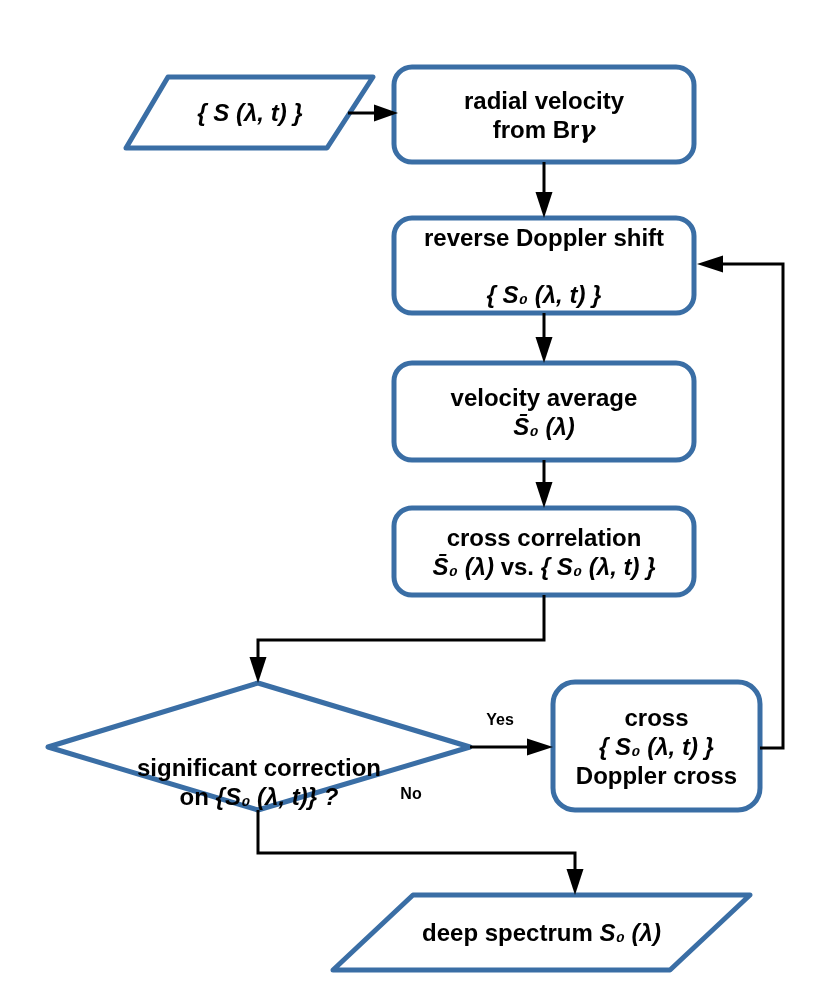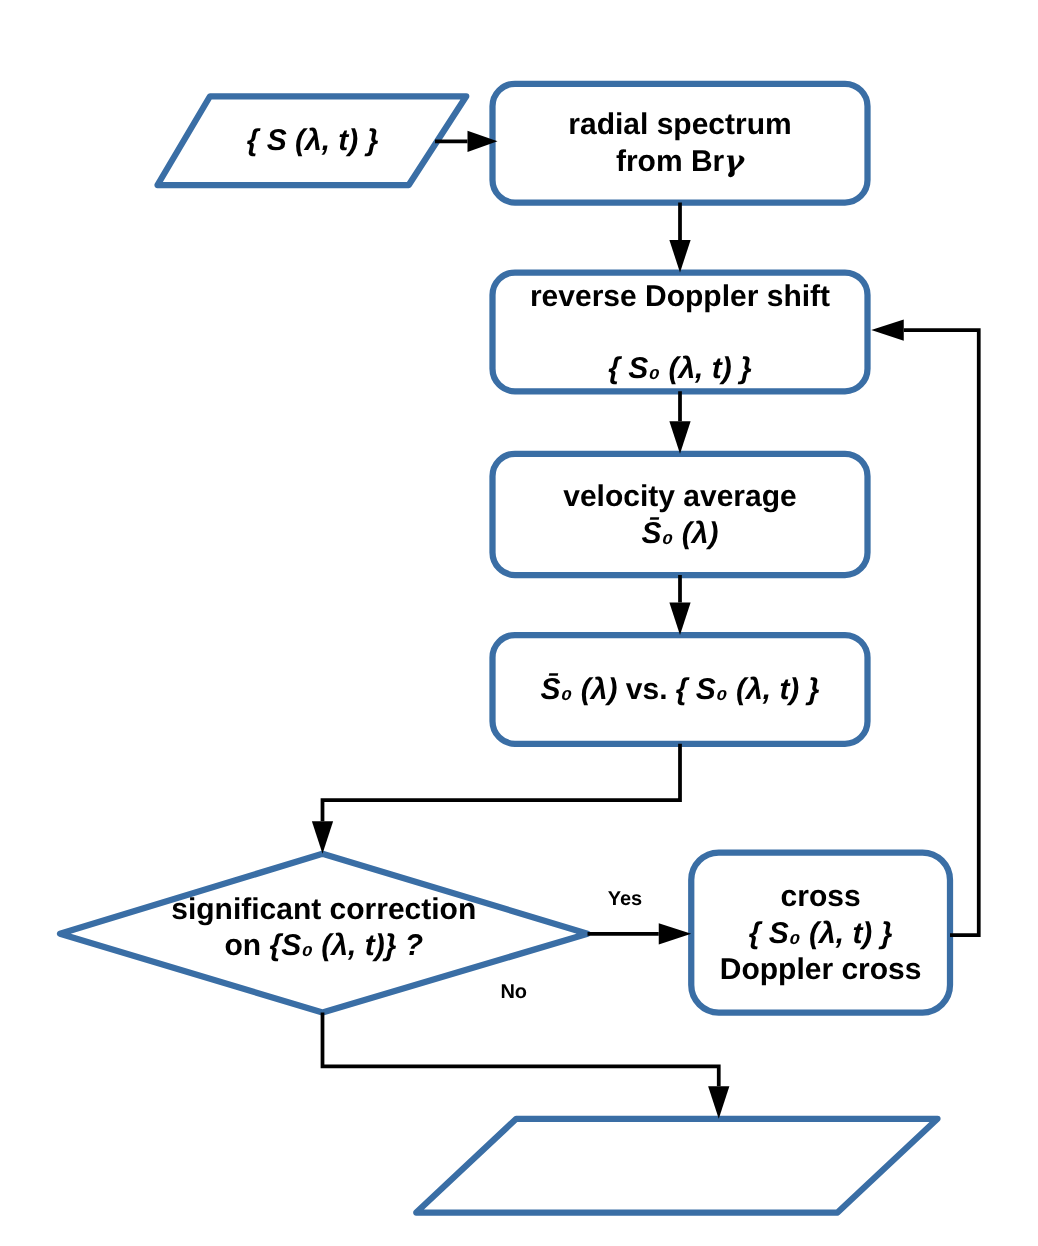--- a/index.html
+++ b/index.html
@@ -61,46 +61,50 @@
     <polygon class="arrowhead" points="527,738.5 527,755.5 553,747"></polygon>
     <polygon class="arrowhead" points="723,255.5 723,272.5 697,264"></polygon>
     <polygon class="arrowhead" points="566.5,869 583.5,869 575,895"></polygon>
   </svg>
 
   <div class="label" style="left:150px;top:79px;width:200px;height:67px;">
     <div><span class="math">{ S (λ, t) }</span></div>
   </div>
 
   <div class="label" style="left:394px;top:67px;width:300px;height:95px;">
-    <div><span>radial spectrum</span></div>
+    <div><span>radial velocity</span></div>
     <div><span>from Br</span><span class="gamma">γ</span></div>
   </div>
 
   <div class="label" style="left:394px;top:218px;width:300px;height:95px;gap:28px;">
     <div><span>reverse Doppler shift</span></div>
     <div><span class="math">{ S₀ (λ, t) }</span></div>
   </div>
 
   <div class="label" style="left:394px;top:363px;width:300px;height:97px;">
     <div><span>velocity average</span></div>
     <div><span class="math">S̄₀ (λ)</span></div>
   </div>
 
   <div class="label" style="left:394px;top:508px;width:300px;height:87px;">
+    <div><span>cross correlation</span></div>
     <div><span class="math">S̄₀ (λ) </span><span class="upright">vs. </span><span class="math">{ S₀ (λ, t) }</span></div>
   </div>
 
-  <div class="label" style="left:48px;top:678px;width:422px;height:127px;align-items:center;">
+  <div class="label" style="left:48px;top:718px;width:422px;height:127px;align-items:center;">
     <div><span>significant correction</span></div>
     <div><span>on </span><span class="math">{S₀ (λ, t)} ?</span></div>
   </div>
 
   <div class="label" style="left:553px;top:682px;width:207px;height:128px;">
     <div><span>cross</span></div>
     <div><span class="math">{ S₀ (λ, t) }</span></div>
     <div><span>Doppler cross</span></div>
   </div>
 
+  <div class="label" style="left:333px;top:895px;width:417px;height:75px;">
+    <div><span>deep spectrum </span><span class="math">S₀ (λ)</span></div>
+  </div>
 
   <div class="edge-label" style="left:470px;top:706px;width:60px;">Yes</div>
   <div class="edge-label" style="left:381px;top:780px;width:60px;">No</div>
 
 </div>
 
 </body></html>

